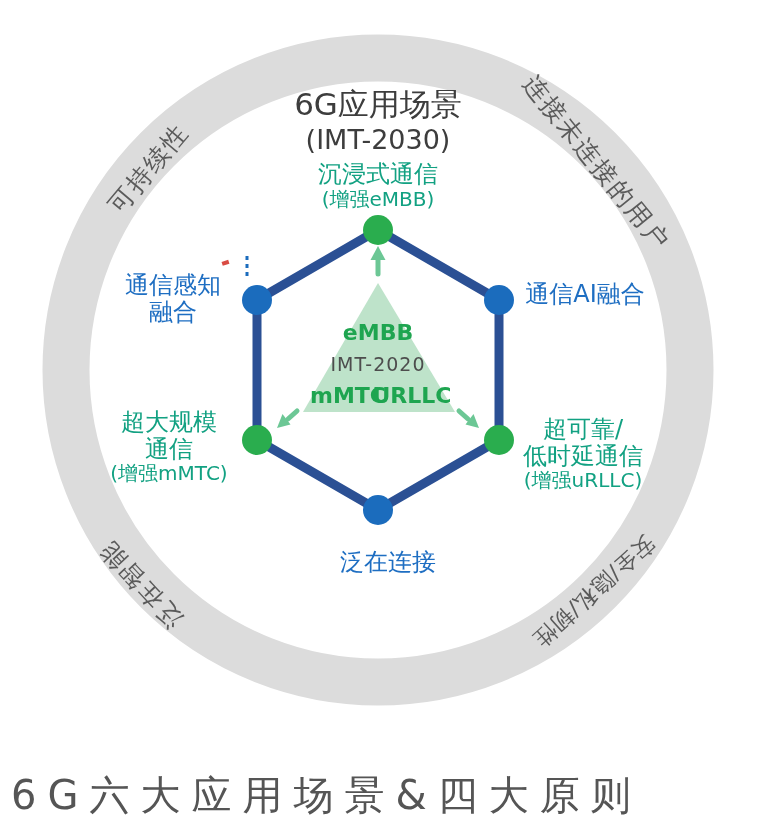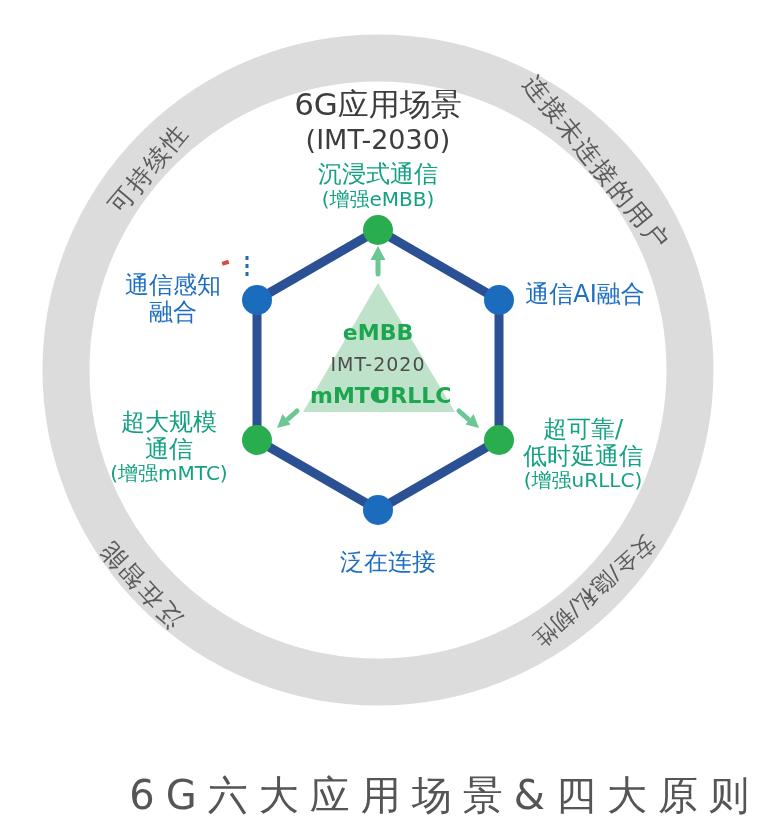--- a/index.html
+++ b/index.html
@@ -32,21 +32,21 @@
   .lbl-green{font-size:24px;fill:#12a182;}
   .lbl-green-sm{font-size:20px;fill:#12a182;}
   .lbl-blue{font-size:24px;fill:#1e6ec2;}
 
   .arrow-line{stroke:#6cc795;stroke-width:5;fill:none;stroke-linecap:round;}
   .arrow-head{fill:#6cc795;}
 
   .caption{
     position:absolute;
     left:0;right:0;top:768px;
-    text-align:right;
+    text-align:left;
     font-size:40px;
     font-weight:500;
     color:#555555;
     letter-spacing:11px;
     padding-left:11px;
     white-space:nowrap;
   }
   .artifact-red{fill:#d94b43;}
   .artifact-dash{stroke:#1b6cbd;stroke-width:3;stroke-dasharray:4 4;fill:none;}
 </style>

